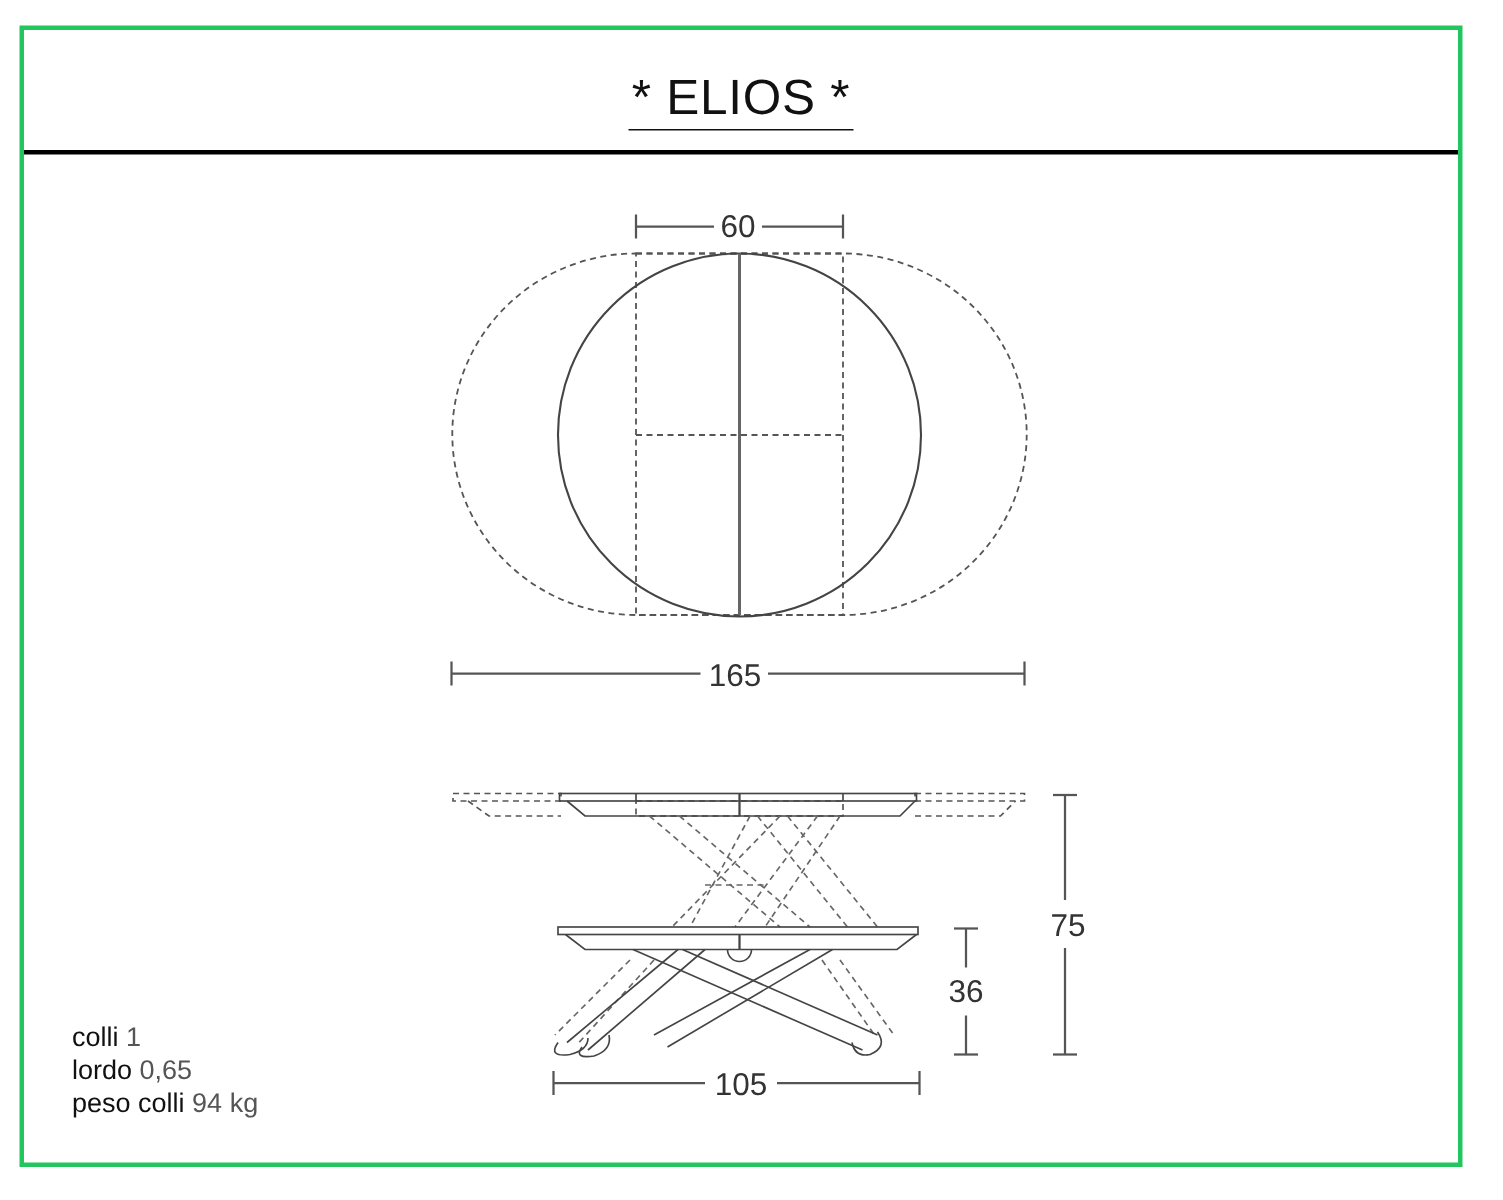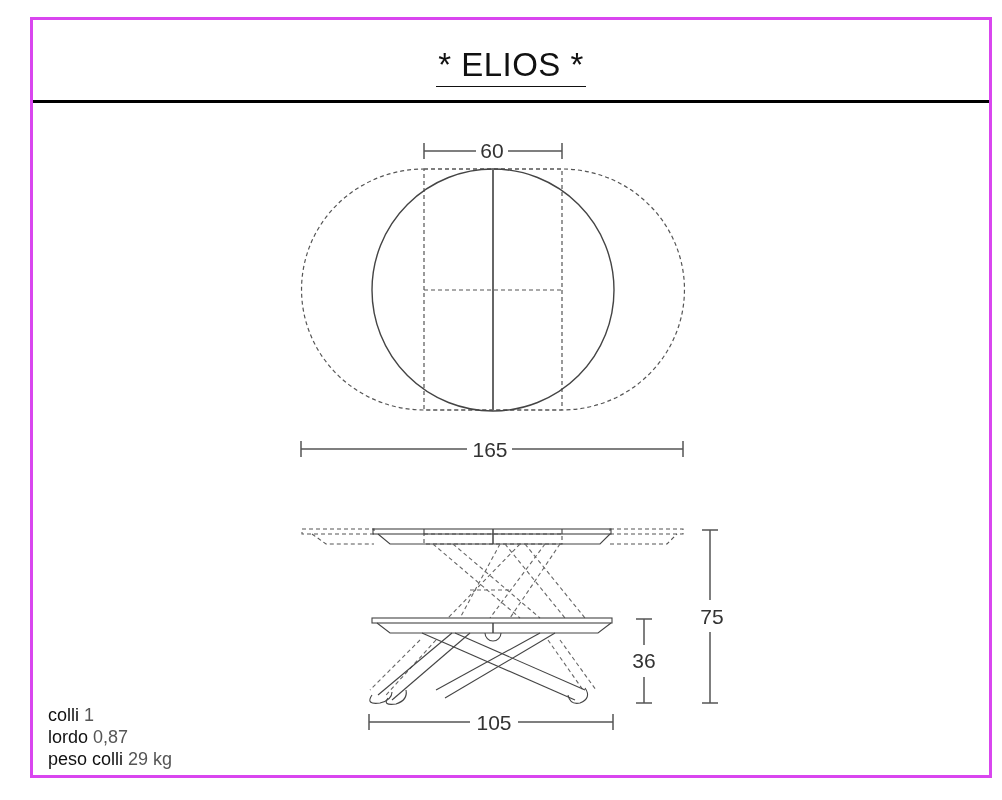--- a/index.html
+++ b/index.html
@@ -1,26 +1,26 @@
 <!DOCTYPE html>
 <html><head>
 <meta charset="utf-8">
 <style>
   html, body { margin: 0; padding: 0; background: #ffffff; }
   body { width: 1002px; height: 800px; position: relative; overflow: hidden;
          font-family: "Liberation Sans", "DejaVu Sans", sans-serif; }
-  .frame { position: absolute; left: 30px; top: 17px; width: 956px; height: 755px;
-           border: 3px solid #d946ef; box-sizing: content-box; }
+  .frame { position: absolute; left: 13px; top: 17px; width: 956px; height: 755px;
+           border: 3px solid #22c55e; box-sizing: content-box; }
   .header { position: absolute; left: 0; top: 0; width: 956px; height: 80px;
             border-bottom: 3px solid #000; }
   .title { position: absolute; left: 0; right: 0; top: 25px; text-align: center;
            font-size: 33px; color: #111; letter-spacing: 0.5px; line-height: 40px; }
   .title span { display: inline-block; border-bottom: 1.5px solid #111; padding: 0 2px 4px 2px; line-height: 34px; }
   .drawing { position: absolute; left: 0; top: 0; }
-  .specs { position: absolute; left: 48px; top: 680px; font-size: 18px; line-height: 22px; color: #111; margin-top: 24px; }
+  .specs { position: absolute; left: 48px; top: 680px; font-size: 18px; line-height: 22px; color: #111; }
   .specs .row { white-space: nowrap; }
   .specs .val { color: #555; }
   .dimlabel { font-family: "Liberation Sans", "DejaVu Sans", sans-serif; font-size: 21px; fill: #333; }
 </style>
 </head>
 <body>
 
 <svg class="drawing" width="1002" height="800" viewBox="0 0 1002 800" xmlns="http://www.w3.org/2000/svg">
 
   <g fill="none" stroke="#444" stroke-width="1.2">
@@ -136,19 +136,19 @@
   </div>
 </div>
 
 <div class="specs">
   <div class="row">
     <span>colli</span>
     <span class="val">1</span>
   </div>
   <div class="row">
     <span>lordo</span>
-    <span class="val">0,87</span>
+    <span class="val">0,65</span>
   </div>
   <div class="row">
     <span>peso colli</span>
-    <span class="val">29 kg</span>
+    <span class="val">94 kg</span>
   </div>
 </div>
 
 </body></html>

